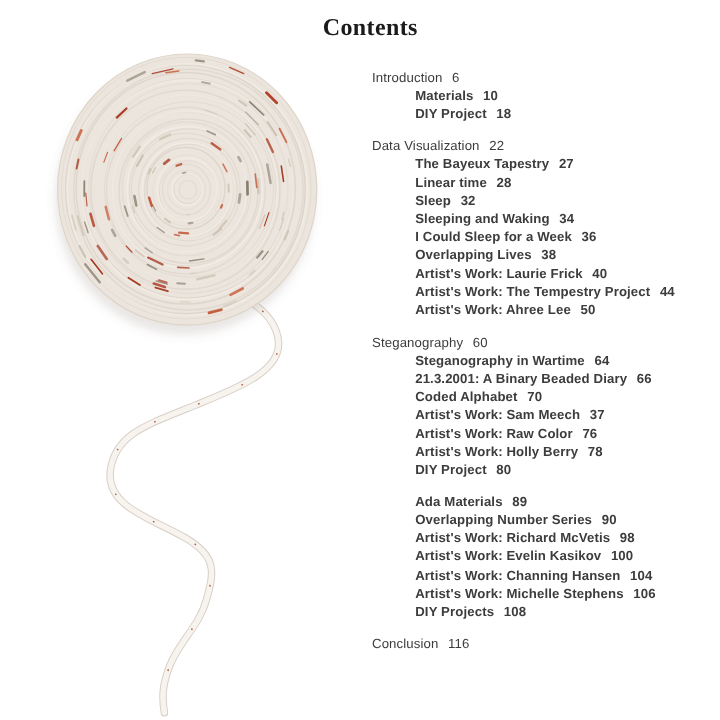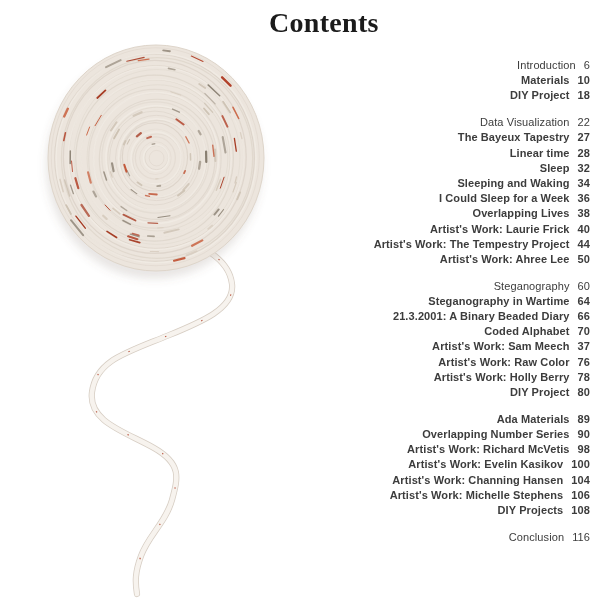--- a/index.html
+++ b/index.html
@@ -4,30 +4,30 @@
 <style>
   html,body { margin:0; padding:0; background:#ffffff; }
   .page {
     position:relative; width:600px; height:600px; overflow:hidden;
     background:#ffffff; font-family:"Liberation Sans", sans-serif;
   }
   .art { position:absolute; left:0; top:0; width:300px; height:600px; }
   .title {
     position:absolute; left:269px; top:9px; margin:0;
     font-family:"Liberation Serif", serif; font-weight:700;
-    font-size:28px; line-height:28px; letter-spacing:0.3px; color:#1b1b1b;text-align:right;
+    font-size:20px; line-height:28px; letter-spacing:0.3px; color:#1b1b1b;text-align:right;
   }
   .toc {
     position:absolute; left:310px; top:58px; width:280px;
     font-size:11px; line-height:15.2px; letter-spacing:0.1px;
     color:#3c3c3c; font-weight:400;
   }
   .toc-section { margin:0 0 11.5px 0; }
   .toc-section:last-child { margin-bottom:0; }
-  .toc-row { white-space:nowrap;text-align:right; }
+  .toc-row { white-space:nowrap; }
   .toc-row.sub { padding-left:36px;font-weight:bold; }
   .pg { margin-left:8px; }
 </style>
 </head>
 <body>
 
 <div class="page">
 
   <svg class="art" viewBox="0 0 300 600" aria-hidden="true">
     <defs>

